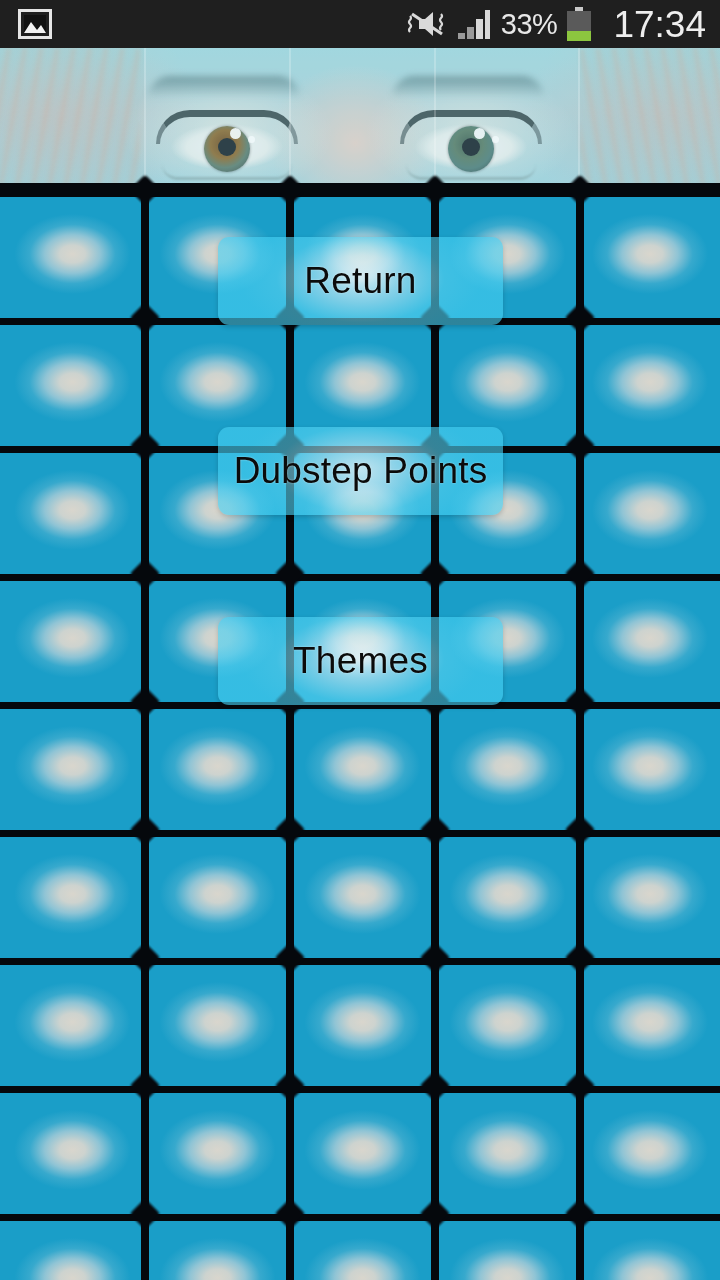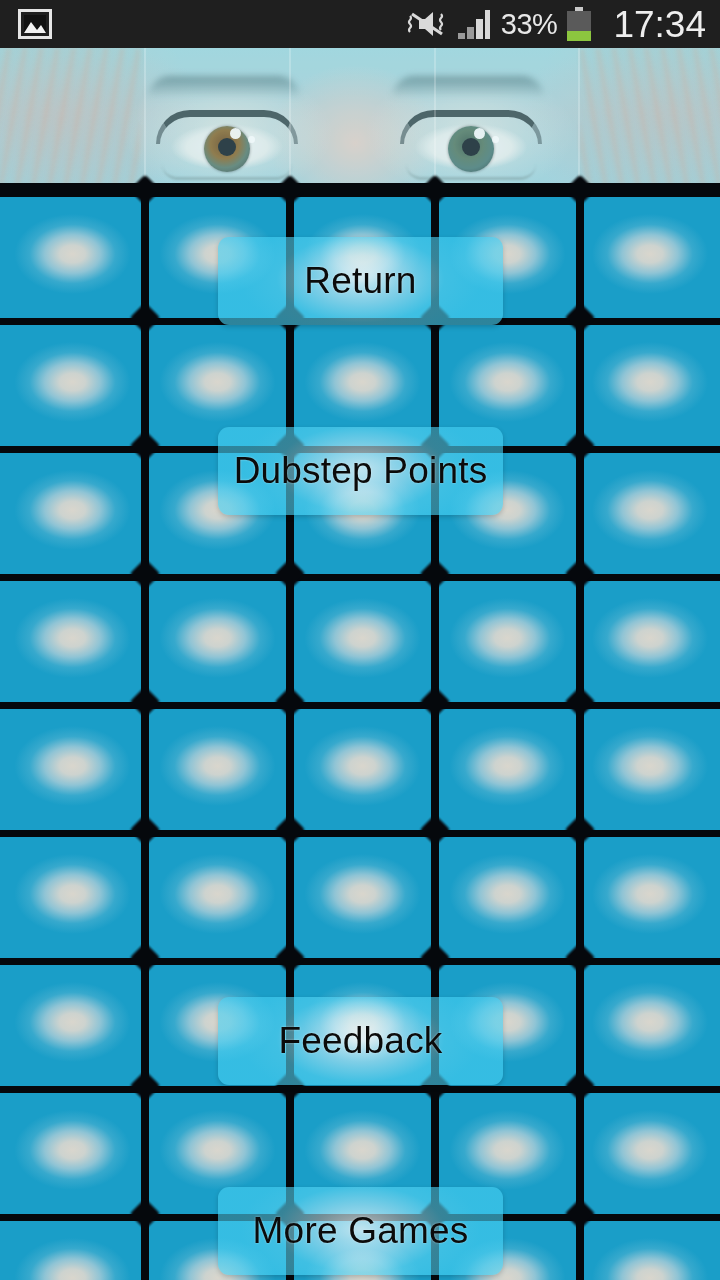--- a/index.html
+++ b/index.html
@@ -396,21 +396,18 @@
       <div class="node" style="left: 580px; top: 1024px;"></div>
     </div>
 
   <div id="menu">
     <button class="btn b0">
       <span>Return</span>
     </button>
     <button class="btn b1">
       <span>Dubstep Points</span>
     </button>
-    <button class="btn b4">
-      <span>Feedback</span>
-    </button>
-    <button class="btn b5">
-      <span>More Games</span>
+    <button class="btn b2">
+      <span>Themes</span>
     </button>
   </div>
 
 </div>
 
 </body></html>

